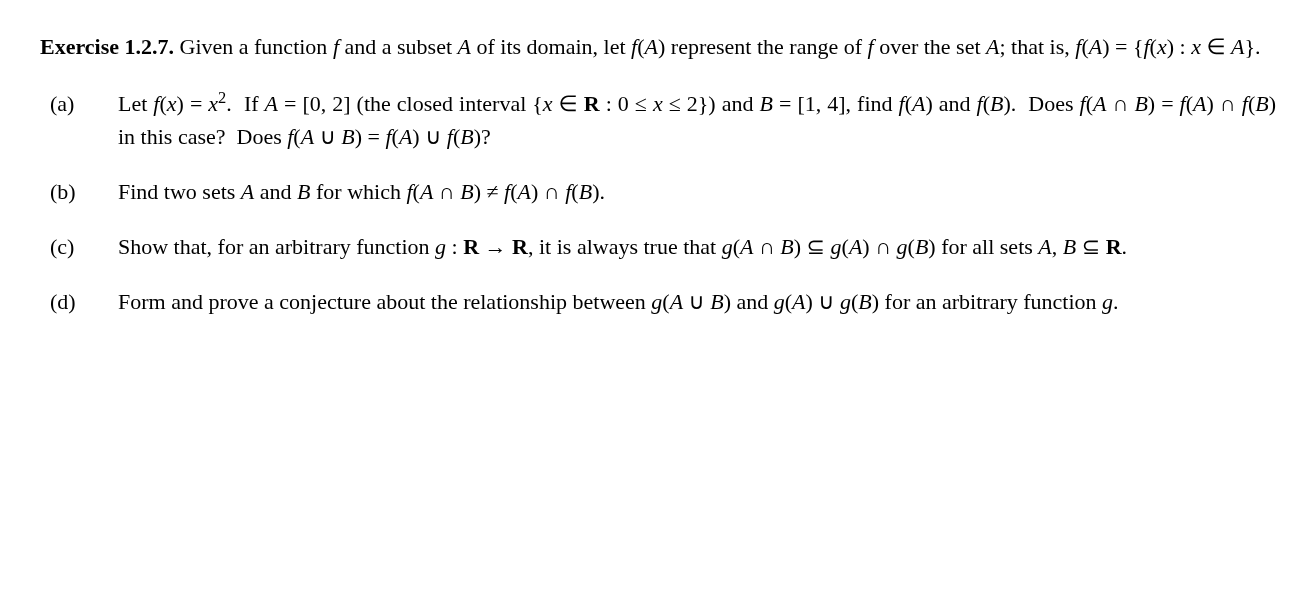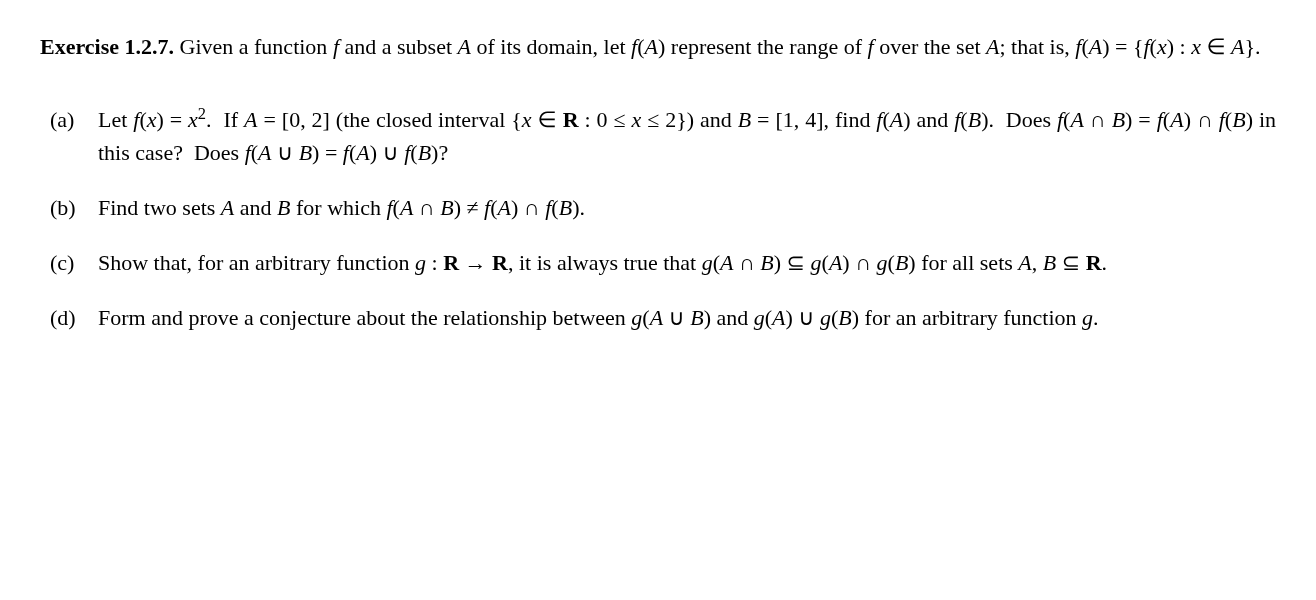--- a/index.html
+++ b/index.html
@@ -8,39 +8,40 @@
       font-family: "Times New Roman", "Latin Modern Roman", serif;
       font-size: 22px;
       line-height: 1.5;
       color: #000;
       background: #fff;
       width: 1316px;
       box-sizing: border-box;
     }
     .intro {
       text-align: justify;
-      margin-bottom: 40px;
+      margin-bottom: 24px;
     }
     .bold { font-weight: bold; }
     ol.items {
       list-style: none;
       padding: 0;
       margin: 0;
     }
     ol.items > li {
       display: flex;
       margin-bottom: 22px;
       text-align: justify;
     }
     .marker {
       flex: 0 0 48px;
       padding-left: 10px;
     }
     .body {
       flex: 1;
+      margin-left: 20px;
     }
     .mi { font-style: italic; font-family: "Times New Roman", serif; }
     .bb { font-weight: bold; }
     .sup { font-size: 0.75em; vertical-align: super; line-height: 0; }
   </style>
 </head>
 <body>
 
 <div class="intro">
   <span class="bold">Exercise 1.2.7.</span>

